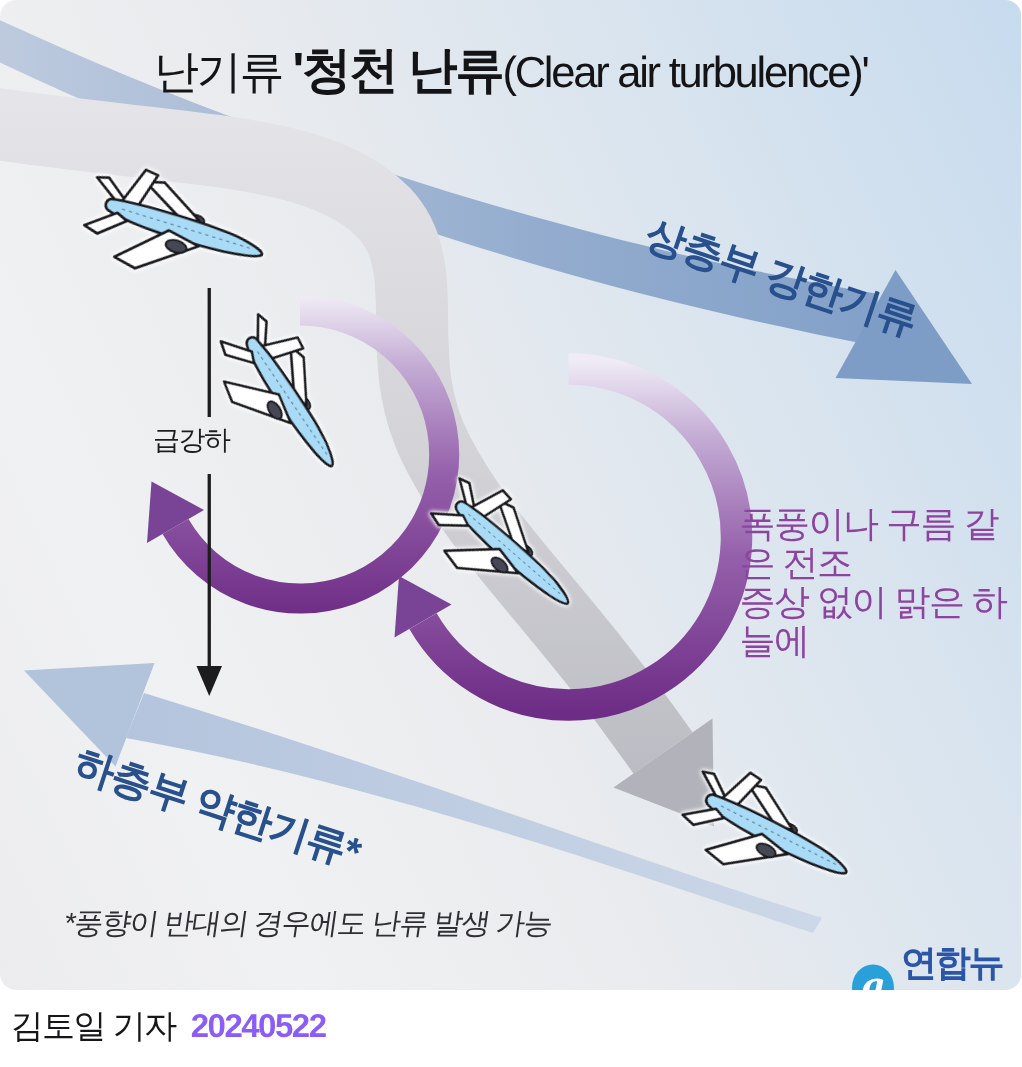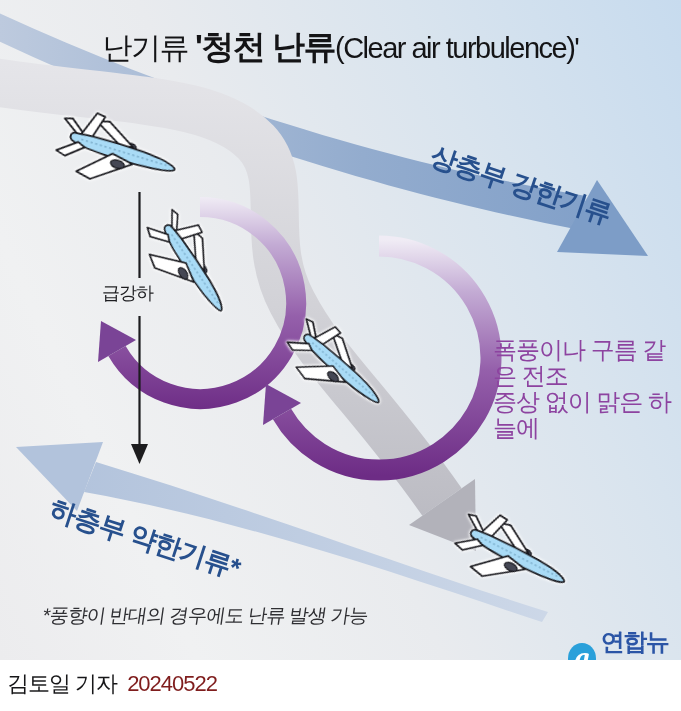--- a/index.html
+++ b/index.html
@@ -3,20 +3,21 @@
 <meta charset="utf-8">
 <style>
   html,body{margin:0;padding:0;background:#fff;}
   .stage{
     position:relative;width:681px;height:711px;overflow:hidden;background:#ffffff;
     font-family:"Liberation Sans","DejaVu Sans",sans-serif;
   }
   .graphic{
     position:absolute;left:0;top:0;width:681px;height:660px;overflow:hidden;
     background:linear-gradient(245deg,#c7dbee 0%,#d9e4ee 28%,#e9ebee 55%,#f0f1f2 80%,#ececee 100%);
+    border-radius:11px;
   }
   .art{position:absolute;left:0;top:0;}
   .txt{position:absolute;white-space:nowrap;letter-spacing:-1px;}
   .title{
     left:0;top:25px;width:681px;text-align:center;color:#141416;
     letter-spacing:-1.5px;
   }
   .title .t-prefix{font-size:30px;font-weight:400;}
   .title .t-bold{font-size:33px;font-weight:800;}
   .title .t-tail{font-size:29px;font-weight:400;}
@@ -43,21 +44,21 @@
     color:#ffffff;display:flex;align-items:center;justify-content:center;
     font-family:"DejaVu Serif","Liberation Serif",serif;
     font-style:italic;font-weight:700;font-size:22px;line-height:1;padding-bottom:3px;box-sizing:border-box;
   }
   .logo-name{font-size:24px;font-weight:800;color:#2b55a6;letter-spacing:-1.5px;}
   .credit{
     position:absolute;left:7px;top:669px;font-size:22px;color:#161618;
     font-family:"Liberation Sans","DejaVu Sans",sans-serif;letter-spacing:-1px;white-space:nowrap;
   }
   .credit .rep{font-weight:400;margin-right:10px;}
-  .credit .date{font-weight:400;color:#7f1d1d;}
+  .credit .date{font-weight:700;color:#8b5cf6;}
   
   .wht{fill:#ffffff;stroke:#17171c;stroke-width:1.6;stroke-linejoin:round;}
   .fus{fill:#a9dbf6;stroke:#17171c;stroke-width:1.6;stroke-linejoin:round;}
   .eng{fill:#454754;stroke:#17171c;stroke-width:1.1;}
   .winline{stroke:#3a6c8c;stroke-width:0.8;stroke-dasharray:2 2.4;fill:none;opacity:.7;}
   .jet-use{filter:drop-shadow(0 0 1.5px #ffffff) drop-shadow(0 0 1px #ffffff);}
 </style>
 </head>
 <body>
 

